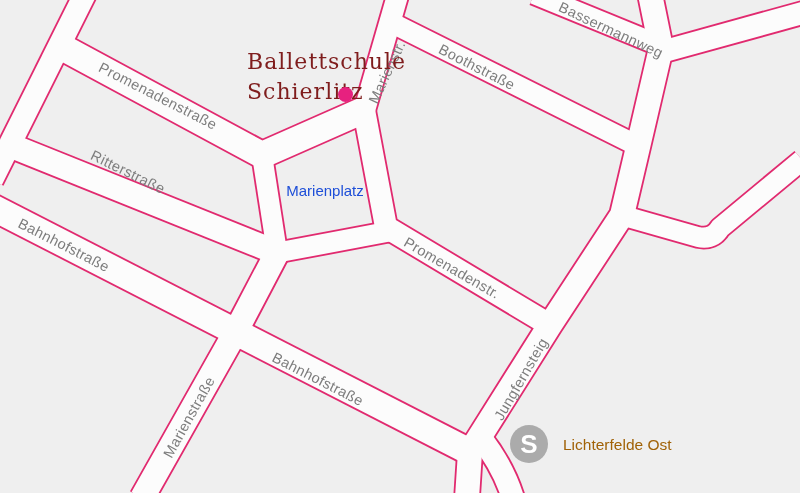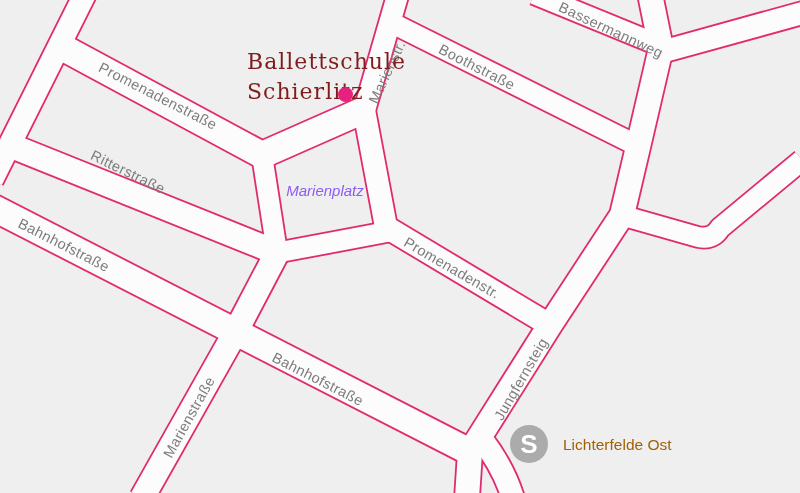--- a/index.html
+++ b/index.html
@@ -9,21 +9,21 @@
     font-family:"Liberation Sans",sans-serif;
   }
   .map svg{position:absolute;left:0;top:0;}
   .labels-layer{position:absolute;left:0;top:0;width:100%;height:100%;pointer-events:none;}
   .street-label{
     position:absolute;white-space:nowrap;
     font-size:14.5px;color:#7d7d7d;letter-spacing:.4px;
   }
   .place-label{
     position:absolute;left:325px;top:190px;transform:translate(-50%,-50%);
-    font-size:15px;color:#8b5cf6;white-space:nowrap;font-style:italic;
+    font-size:15px;color:#1d4ed8;white-space:nowrap;
   }
   .poi{
     position:absolute;left:247px;top:47px;
     font-family:"DejaVu Serif",serif;
     font-size:22px;line-height:30px;letter-spacing:1px;
     color:#7f1d1d;white-space:nowrap;
   }
   .poi-dot{
     position:absolute;left:338px;top:87px;width:15px;height:15px;
     border-radius:50%;background:#e7217f;

